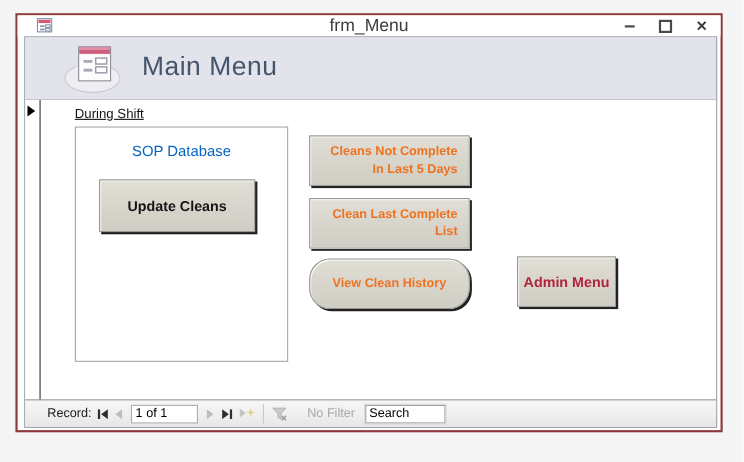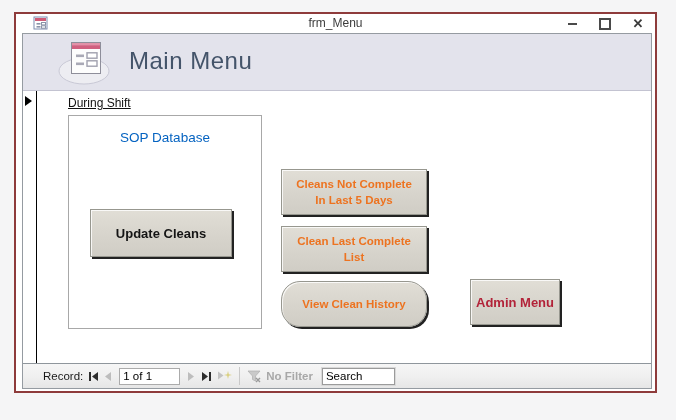--- a/index.html
+++ b/index.html
@@ -11,21 +11,21 @@
   }
   .app-window{
     position:absolute;left:14px;top:12px;width:639px;height:377px;
     background:#ffffff;border:2px solid var(--window-border,#8E3B3B);
   }
   
   .titlebar{position:relative;height:19px;background:#ffffff;}
   .titlebar-icon{position:absolute;left:17px;top:2px;width:15px;height:15px;}
   .titlebar-title{
     position:absolute;left:0;right:0;top:0;height:19px;line-height:19px;
-    text-align:center;font-size:12px;color:#3c3c3c;
+    text-align:center;font-size:16px;color:#3c3c3c;
   }
   .win-controls{position:absolute;right:10px;top:0;height:19px;display:flex;align-items:center;gap:19px;}
   .win-btn{width:14px;height:14px;display:flex;align-items:center;justify-content:center;
     color:#4a4a4a;font-size:13px;font-weight:bold;cursor:pointer;}
   .glyph-min{display:block;width:9px;height:2px;background:#4a4a4a;}
   .glyph-max{display:block;width:8px;height:8px;border:2px solid #4a4a4a;}
   .glyph-close{font-size:13px;line-height:1;color:#3a3a3a;}
   
   .form-frame{
     position:absolute;left:6px;top:19px;width:628px;height:354px;
@@ -58,22 +58,22 @@
   }
   .sop-link{
     position:absolute;left:0;right:0;top:14px;text-align:center;
     font-size:13.5px;color:var(--link-blue,#0563C1);cursor:pointer;
   }
   .btn{
     position:absolute;
     background:linear-gradient(180deg,#e1ded6 0%,#d7d4cc 55%,#d0cdc5 100%);
     border:1px solid #97978f;
     box-shadow:2px 2px 0 rgba(15,15,15,.92), inset 1px 1px 0 rgba(255,255,255,.8);
-    display:flex;align-items:center;justify-content:center;text-align:center;
-    font-weight:bold;cursor:pointer;box-sizing:border-box;margin-top:46px;
+    display:flex;align-items:center;justify-content:center;text-align:right;
+    font-weight:bold;cursor:pointer;box-sizing:border-box;
   }
   .btn-update{left:21px;top:47px;width:142px;height:48px;font-size:13px;color:#141414;}
   .btn-orange{width:146px;font-size:11.5px;line-height:1.4;padding:2px 10px;color:var(--accent-orange,#ED7320);}
   .btn-mid-1{left:244px;top:32px;height:46px;}
   .btn-mid-2{left:244px;top:89px;height:46px;}
   .btn-mid-3{left:244px;top:144px;height:46px;border-radius:19px;}
   .btn-admin{left:433px;top:142px;width:90px;height:46px;font-size:13px;color:var(--admin-red,#B22339);}
   
   .nav-bar{
     position:absolute;left:0;right:0;bottom:0;height:24px;
@@ -87,21 +87,21 @@
   .nav-prev{margin-left:5px;cursor:default;}
   .nav-pos{
     margin-left:7px;width:56px;height:15px;border:1px solid #ababab;
     font-family:"Liberation Sans",sans-serif;font-size:11.5px;padding:0 0 0 3px;background:#fff;color:#000;
   }
   .nav-next{margin-left:7px;cursor:default;}
   .nav-last{margin-left:6px;}
   .nav-new{margin-left:5px;cursor:default;}
   .nav-sep{margin-left:7px;width:1px;height:18px;background:#c9c9c9;}
   .filter-group{display:flex;align-items:center;margin-left:7px;color:#a8a8a8;}
-  .filter-label{margin-left:4px;font-weight:bold;}
+  .filter-label{margin-left:17px;}
   .nav-search{
     margin-left:9px;width:68px;height:15px;border:1px solid #9b9b9b;outline:1px solid #d9d9d9;
     font-family:"Liberation Sans",sans-serif;font-size:11.5px;padding:0 0 0 3px;background:#fff;color:#000;
   }
 </style>
 </head>
 <body>
 
 <div class="app-window">
 

